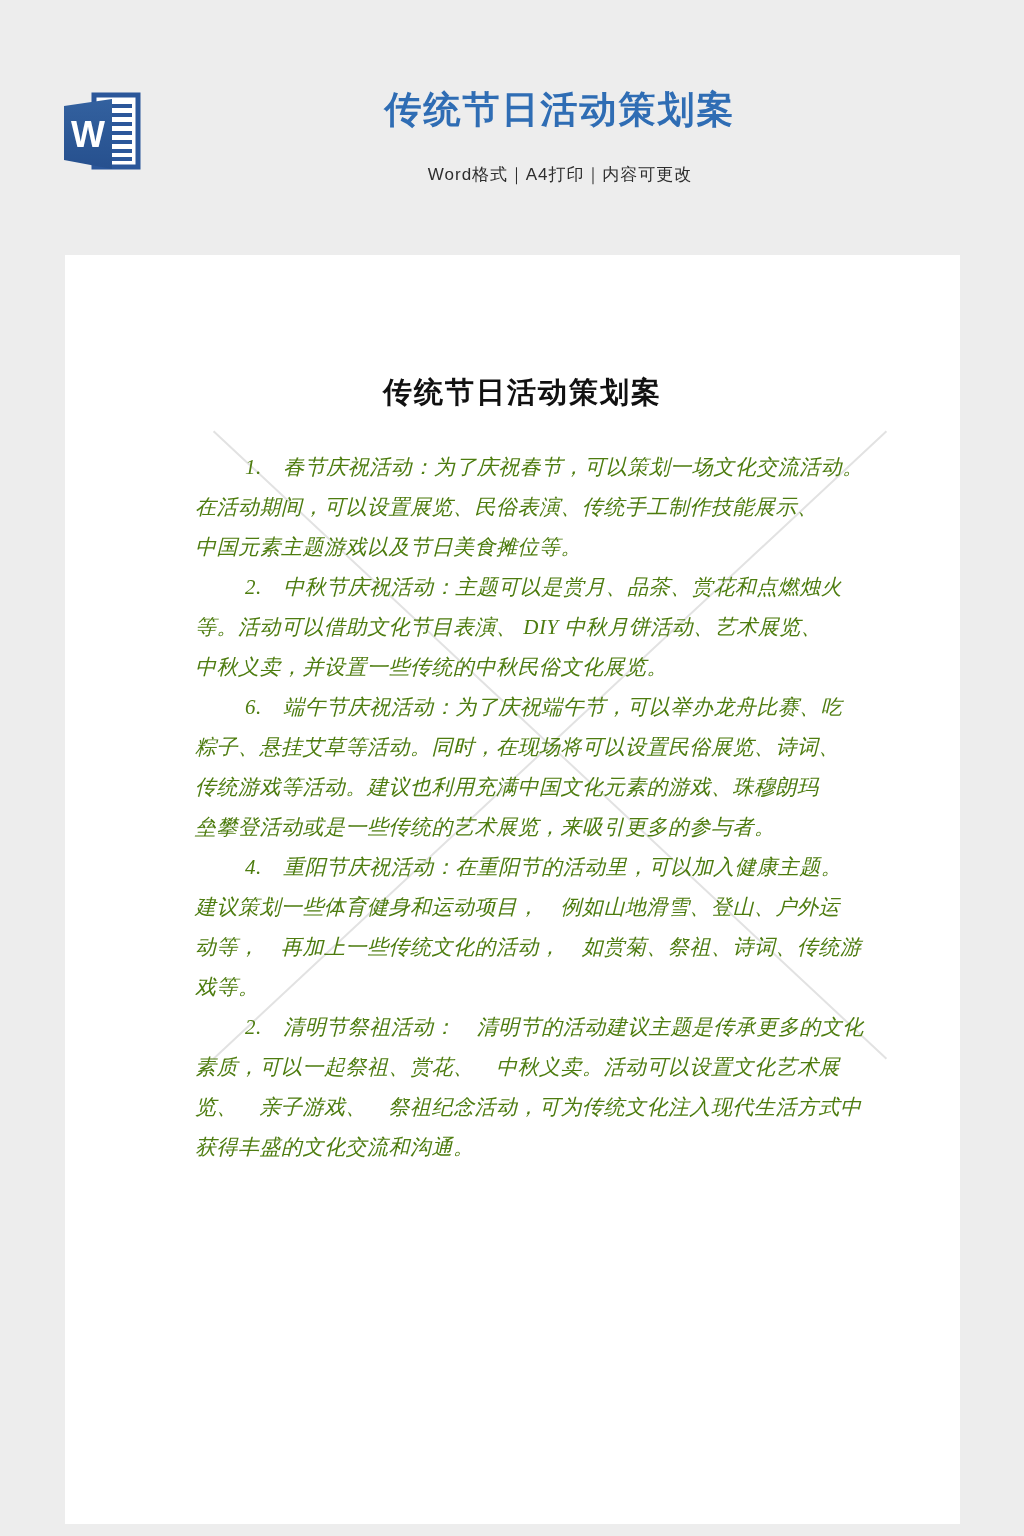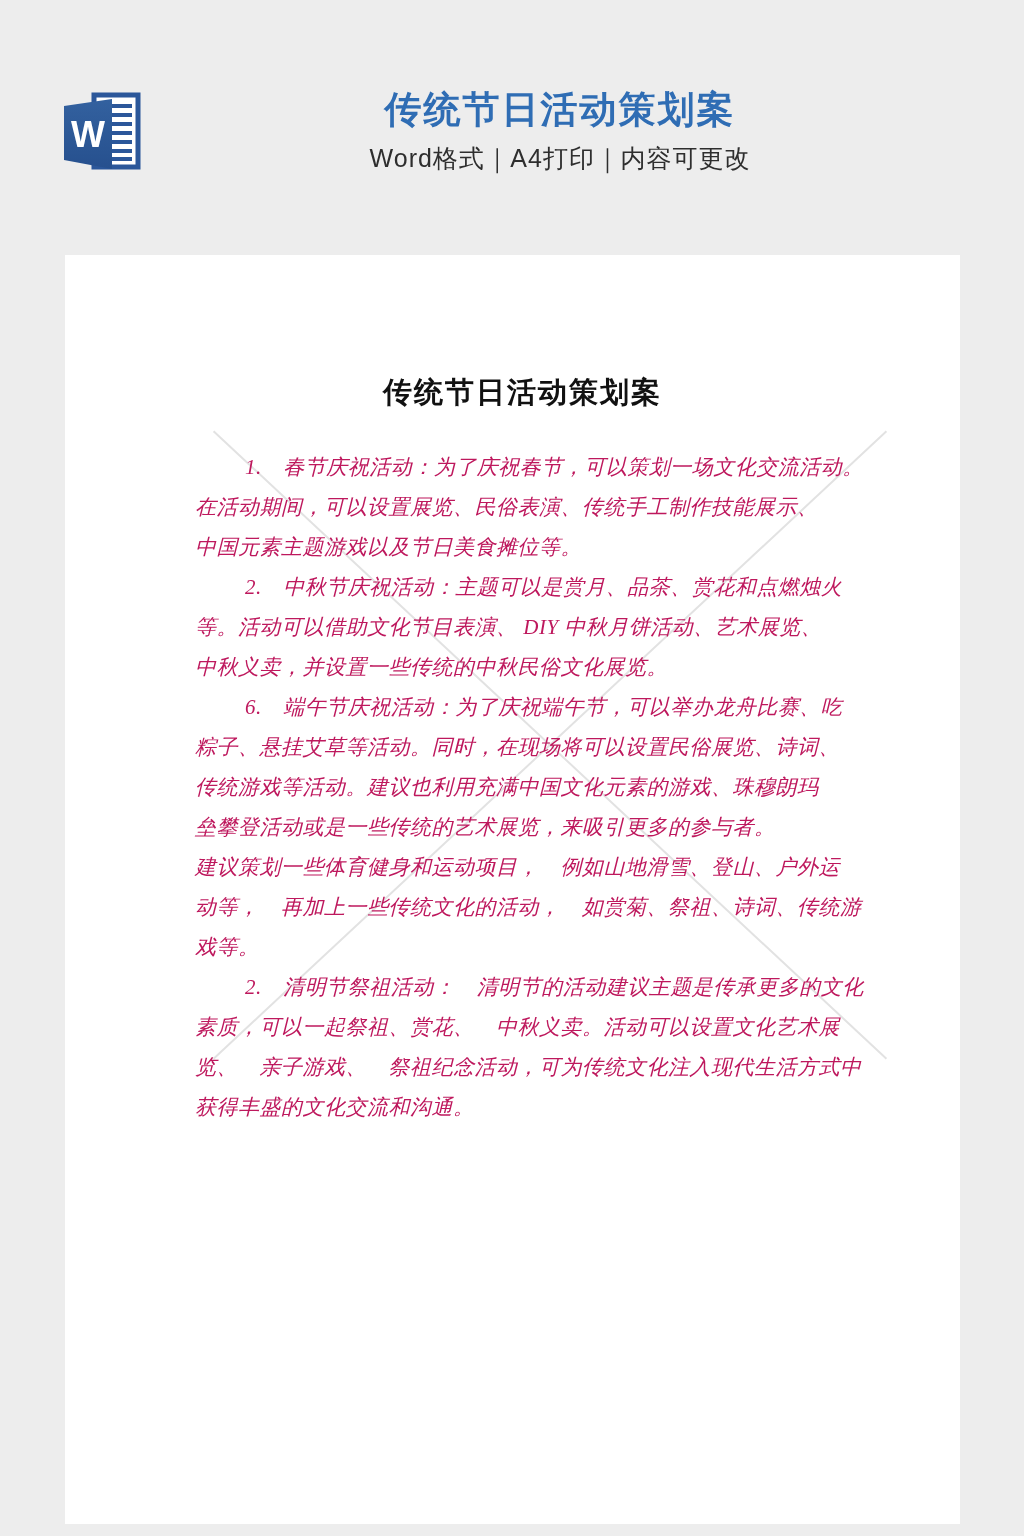--- a/index.html
+++ b/index.html
@@ -5,32 +5,32 @@
   html,body{margin:0;padding:0;}
   .stage{
     position:relative;width:1024px;height:1536px;
     background:#ededed;overflow:hidden;
     font-family:"Liberation Sans",sans-serif;
   }
   
   .hdr-icon{position:absolute;left:62px;top:90px;width:80px;height:88px;}
   .hdr-text{position:absolute;left:160px;top:86px;width:800px;text-align:center;}
   .hdr-title{font-size:37px;font-weight:bold;color:#2f6db4;line-height:48px;letter-spacing:2px;}
-  .hdr-sub{margin-top:9px;font-size:25px;color:#2e2e2e;line-height:30px;letter-spacing:1px;}
+  .hdr-sub{margin-top:26px;font-size:17px;color:#2e2e2e;line-height:30px;letter-spacing:1px;}
   
   .sheet{position:absolute;left:65px;top:255px;width:895px;height:1269px;background:#ffffff;}
   .doc-title{
     position:absolute;left:130px;top:118px;width:655px;text-align:center;
     font-size:29px;font-weight:bold;color:#111;letter-spacing:2px;z-index:2;
   }
   .doc-body{position:absolute;left:130px;top:192px;width:668px;z-index:2;}
   .body-line{
     height:40px;line-height:40px;white-space:pre;
     font-family:"Liberation Serif","DejaVu Serif",serif;font-style:italic;
-    font-size:21px;color:#be185d;letter-spacing:0.5px;
+    font-size:21px;color:#4d7c0f;letter-spacing:0.5px;
   }
   .body-line.first{text-indent:50px;}
   
   .wm-text{
     position:absolute;left:78px;top:350px;z-index:1;white-space:nowrap;
     font-family:"Liberation Serif","DejaVu Serif",serif;font-weight:bold;
     font-size:128px;letter-spacing:16px;color:#d6d6d6;opacity:0.55;
   }
   .wm-line{
     position:absolute;left:25px;top:489px;width:920px;height:2px;
@@ -84,20 +84,21 @@
         <div class="body-line first">1.　春节庆祝活动：为了庆祝春节，可以策划一场文化交流活动。</div>
         <div class="body-line">在活动期间，可以设置展览、民俗表演、传统手工制作技能展示、</div>
         <div class="body-line">中国元素主题游戏以及节日美食摊位等。</div>
         <div class="body-line first">2.　中秋节庆祝活动：主题可以是赏月、品茶、赏花和点燃烛火</div>
         <div class="body-line">等。活动可以借助文化节目表演、 DIY 中秋月饼活动、艺术展览、</div>
         <div class="body-line">中秋义卖，并设置一些传统的中秋民俗文化展览。</div>
         <div class="body-line first">6.　端午节庆祝活动：为了庆祝端午节，可以举办龙舟比赛、吃</div>
         <div class="body-line">粽子、悬挂艾草等活动。同时，在现场将可以设置民俗展览、诗词、</div>
         <div class="body-line">传统游戏等活动。建议也利用充满中国文化元素的游戏、珠穆朗玛</div>
         <div class="body-line">垒攀登活动或是一些传统的艺术展览，来吸引更多的参与者。</div>
+        <div class="body-line first">4.　重阳节庆祝活动：在重阳节的活动里，可以加入健康主题。</div>
         <div class="body-line">建议策划一些体育健身和运动项目，　例如山地滑雪、登山、户外运</div>
         <div class="body-line">动等，　再加上一些传统文化的活动，　如赏菊、祭祖、诗词、传统游</div>
         <div class="body-line">戏等。</div>
         <div class="body-line first">2.　清明节祭祖活动：　清明节的活动建议主题是传承更多的文化</div>
         <div class="body-line">素质，可以一起祭祖、赏花、　中秋义卖。活动可以设置文化艺术展</div>
         <div class="body-line">览、　亲子游戏、　祭祖纪念活动，可为传统文化注入现代生活方式中</div>
         <div class="body-line">获得丰盛的文化交流和沟通。</div>
       </div>
 
   </div>

